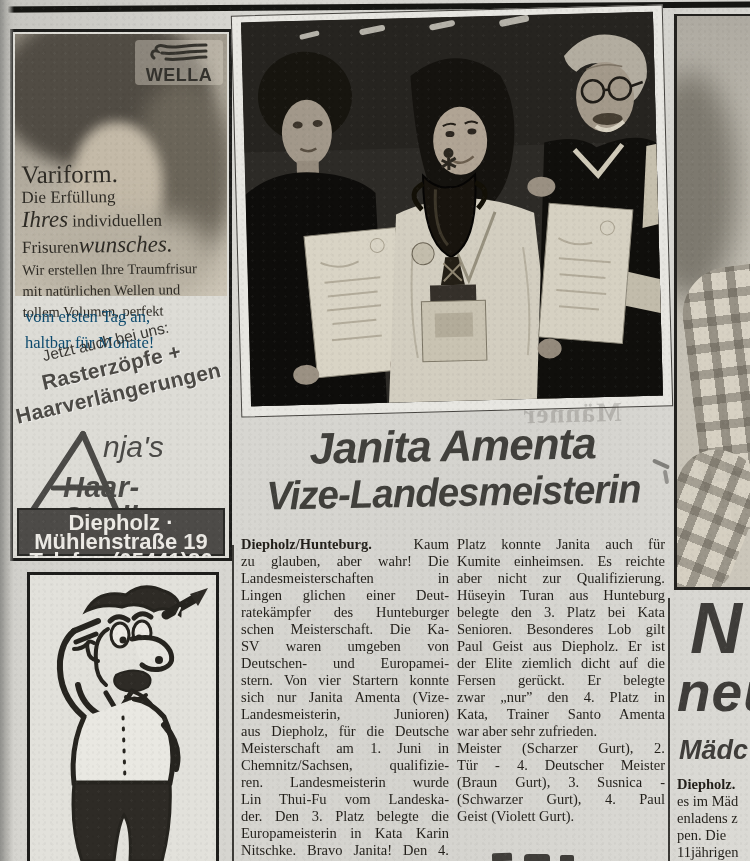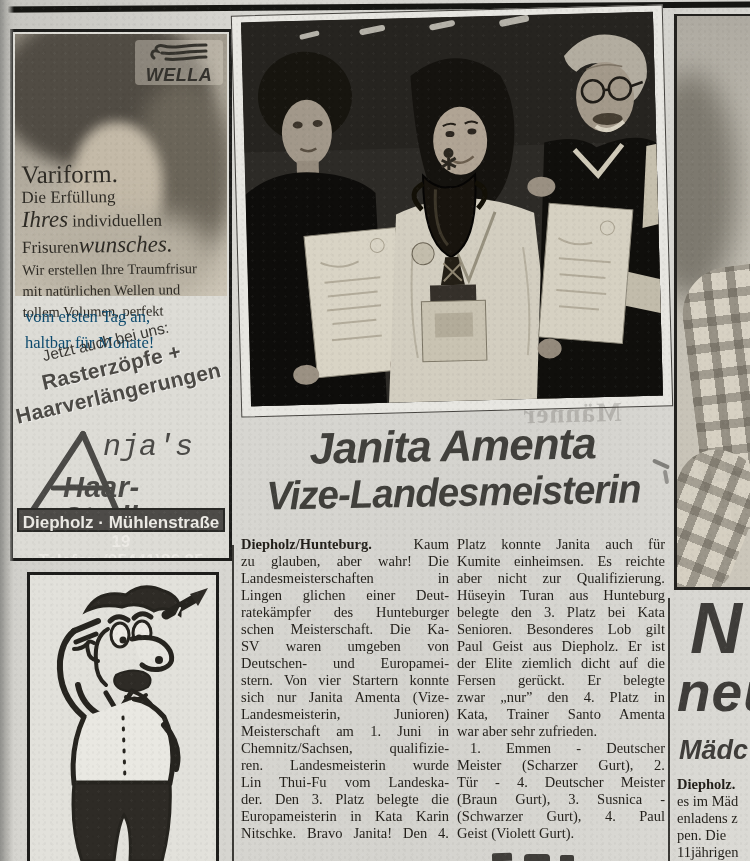--- a/index.html
+++ b/index.html
@@ -42,47 +42,47 @@
     background:linear-gradient(160deg,#8f897d,#b9b2a4 55%,#cfc8b9);
   }
   .blob{position:absolute;border-radius:50%;}
   .b-hair1{left:-18px;top:-22px;width:212px;height:158px;background:#514c44;filter:blur(8px);}
   .b-hair2{left:118px;top:44px;width:100px;height:188px;background:#6b6559;filter:blur(10px);}
   .b-face{left:56px;top:88px;width:92px;height:128px;background:#c4baa8;filter:blur(6px);border-radius:48%;}
   .b-glow{left:22px;top:176px;width:180px;height:100px;background:#b7b0a1;filter:blur(14px);}
   .wella-logo{position:absolute;right:4px;top:6px;width:88px;text-align:center;
     background:rgba(212,207,194,.45);border-radius:4px;padding:2px 0 1px;}
   .wella-word{font-family:"Liberation Sans","DejaVu Sans",sans-serif;
-    font-weight:bold;font-style:italic;font-size:18px;letter-spacing:.5px;color:#34322d;line-height:1;}
+    font-weight:bold;font-size:18px;letter-spacing:.5px;color:#34322d;line-height:1;}
   .ad-copy{position:absolute;left:9px;top:128px;width:200px;color:#2e2b25;transform:rotate(-.6deg);}
   .vf-title{font-size:25px;line-height:27px;}
   .vf-sub{font-size:17px;line-height:20px;}
   .vf-mix{line-height:24px;}
   .vf-big{font-size:23px;font-style:italic;}
   .vf-small{font-size:17px;}
   .vf-body{font-size:14.5px;line-height:21px;}
   .ad-white-lines{position:absolute;left:12px;top:272px;width:196px;font-size:16.5px;line-height:26px;color:#0c4a6e;}
   .ad-promo{
     position:absolute;left:4px;top:316px;width:208px;
     transform:rotate(-13deg);transform-origin:8% 90%;
     font-family:"Liberation Sans","DejaVu Sans",sans-serif;text-align:center;
   }
   .promo-intro{font-size:15.5px;color:#3a3834;line-height:24px;}
   .promo-line{font-size:21px;font-weight:bold;color:#4c4a46;line-height:27px;
     text-shadow:1px 1px 0 rgba(255,255,255,.55);letter-spacing:.3px;}
   .anja-logo{position:absolute;left:6px;top:398px;width:202px;height:96px;color:#4b4a47;}
-  .anja-rest{position:absolute;left:84px;top:2px;font-family:Liberation Mono, monospace;
+  .anja-rest{position:absolute;left:84px;top:2px;font-family:Liberation Sans, sans-serif;
     font-style:italic;font-size:30px;line-height:30px;}
   .anja-line2{position:absolute;left:44px;top:42px;font-family:"Liberation Sans","DejaVu Sans",sans-serif;
     font-style:italic;font-weight:bold;font-size:29px;line-height:30px;letter-spacing:.5px;}
   .ad-address{
-    position:absolute;left:4px;right:4px;top:476px;height:24px;
+    position:absolute;left:4px;right:4px;top:476px;height:48px;
     background:#4d4b48;border:2px solid #2a2a27;color:#eceae5;
     font-family:"Liberation Sans","DejaVu Sans",sans-serif;font-weight:bold;
-    text-align:center;font-size:17px;line-height:19px;padding-top:3px;box-sizing:border-box;
+    text-align:center;font-size:22px;line-height:19px;padding-top:3px;box-sizing:border-box;
   }
 
   
   .cartoon-box{
     left:27px;top:572px;width:186px;height:292px;
     border:3px solid #1d1d1b;background:#e2e1db;overflow:hidden;
   }
 
   
   .photo-frame{
@@ -346,20 +346,21 @@
       <div class="tline">zu glauben, aber wahr! Die</div>
       <div class="tline">Landesmeisterschaften in</div>
       <div class="tline">Lingen glichen einer Deut-</div>
       <div class="tline">ratekämpfer des Hunteburger</div>
       <div class="tline">schen Meisterschaft. Die Ka-</div>
       <div class="tline">SV waren umgeben von</div>
       <div class="tline">Deutschen- und Europamei-</div>
       <div class="tline">stern. Von vier Startern konnte</div>
       <div class="tline">sich nur Janita Amenta (Vize-</div>
       <div class="tline">Landesmeisterin, Junioren)</div>
+      <div class="tline">aus Diepholz, für die Deutsche</div>
       <div class="tline">Meisterschaft am 1. Juni in</div>
       <div class="tline">Chemnitz/Sachsen, qualifizie-</div>
       <div class="tline">ren. Landesmeisterin wurde</div>
       <div class="tline">Lin Thui-Fu vom Landeska-</div>
       <div class="tline">der. Den 3. Platz belegte die</div>
       <div class="tline">Europameisterin in Kata Karin</div>
       <div class="tline">Nitschke. Bravo Janita! Den 4.</div>
     </div>
   <div class="abs article-col col2">
       <div class="tline">Platz konnte Janita auch für</div>
@@ -367,21 +368,20 @@
       <div class="tline">aber nicht zur Qualifizierung.</div>
       <div class="tline">Hüseyin Turan aus Hunteburg</div>
       <div class="tline">belegte den 3. Platz bei Kata</div>
       <div class="tline">Senioren. Besonderes Lob gilt</div>
       <div class="tline">Paul Geist aus Diepholz. Er ist</div>
       <div class="tline">der Elite ziemlich dicht auf die</div>
       <div class="tline">Fersen gerückt. Er belegte</div>
       <div class="tline">zwar „nur” den 4. Platz in</div>
       <div class="tline">Kata, Trainer Santo Amenta</div>
       <div class="tline end">war aber sehr zufrieden.</div>
-      <div class="tline indent">1. Emmen - Deutscher</div>
       <div class="tline">Meister (Scharzer Gurt), 2.</div>
       <div class="tline">Tür - 4. Deutscher Meister</div>
       <div class="tline">(Braun Gurt), 3. Susnica -</div>
       <div class="tline">(Schwarzer Gurt), 4. Paul</div>
       <div class="tline end">Geist (Violett Gurt).</div>
     </div>
 
   <div class="abs right-photo">
     <div class="rp-shadow"></div>
     <div class="rp-arm plaid"></div>

